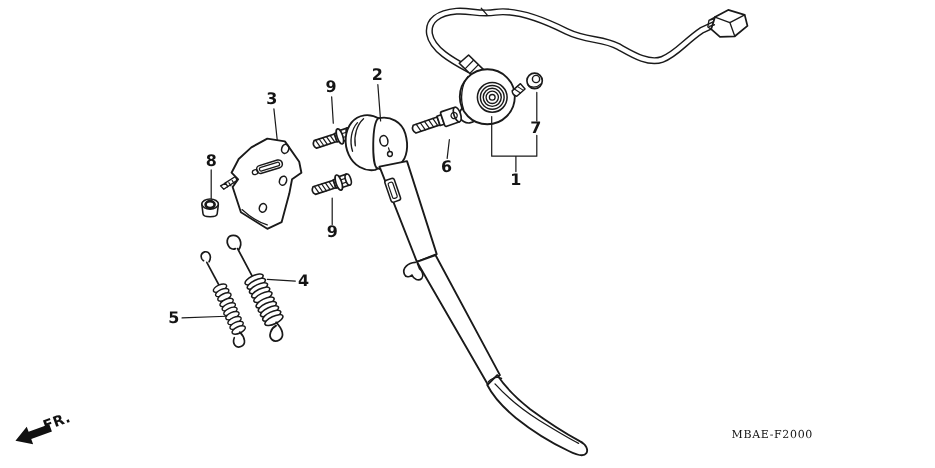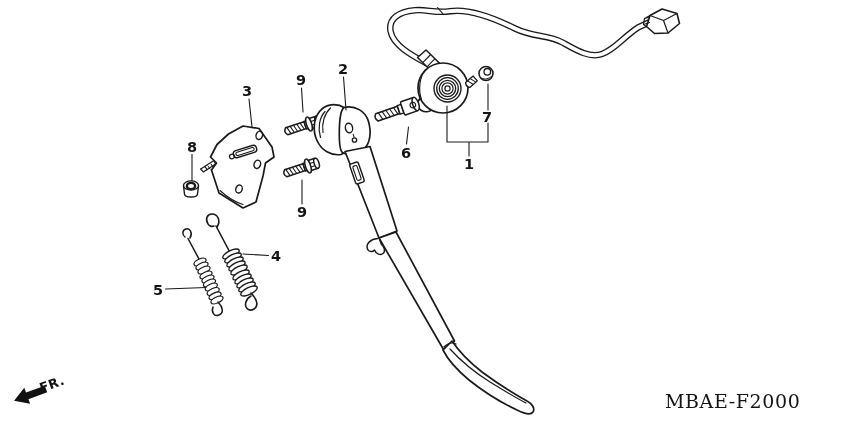--- a/index.html
+++ b/index.html
@@ -4,21 +4,21 @@
 <style>
   html,body{margin:0;padding:0;background:#fff;}
   body{width:850px;height:425px;position:relative;overflow:hidden;
        font-family:"DejaVu Sans",sans-serif;}
   .stage{position:absolute;left:0;top:0;width:850px;height:425px;}
   svg{display:block;}
   .callout{position:absolute;transform:translate(-50%,-50%);
            font-family:"DejaVu Sans",sans-serif;font-size:14.5px;
            font-weight:600;color:#141414;line-height:1;}
   .part-code{position:absolute;left:665px;top:390px;
-             font-family:"DejaVu Serif",serif;font-size:19px;
+             font-family:"DejaVu Serif",serif;font-size:10px;
              letter-spacing:.6px;color:#141414;}
   .fr-label{position:absolute;left:52px;top:384px;
             transform:translate(-50%,-50%) rotate(-20deg);
             font-weight:700;font-size:13px;color:#111;letter-spacing:.5px;}
 </style>
 </head>
 <body>
 
 <div class="stage">
 

